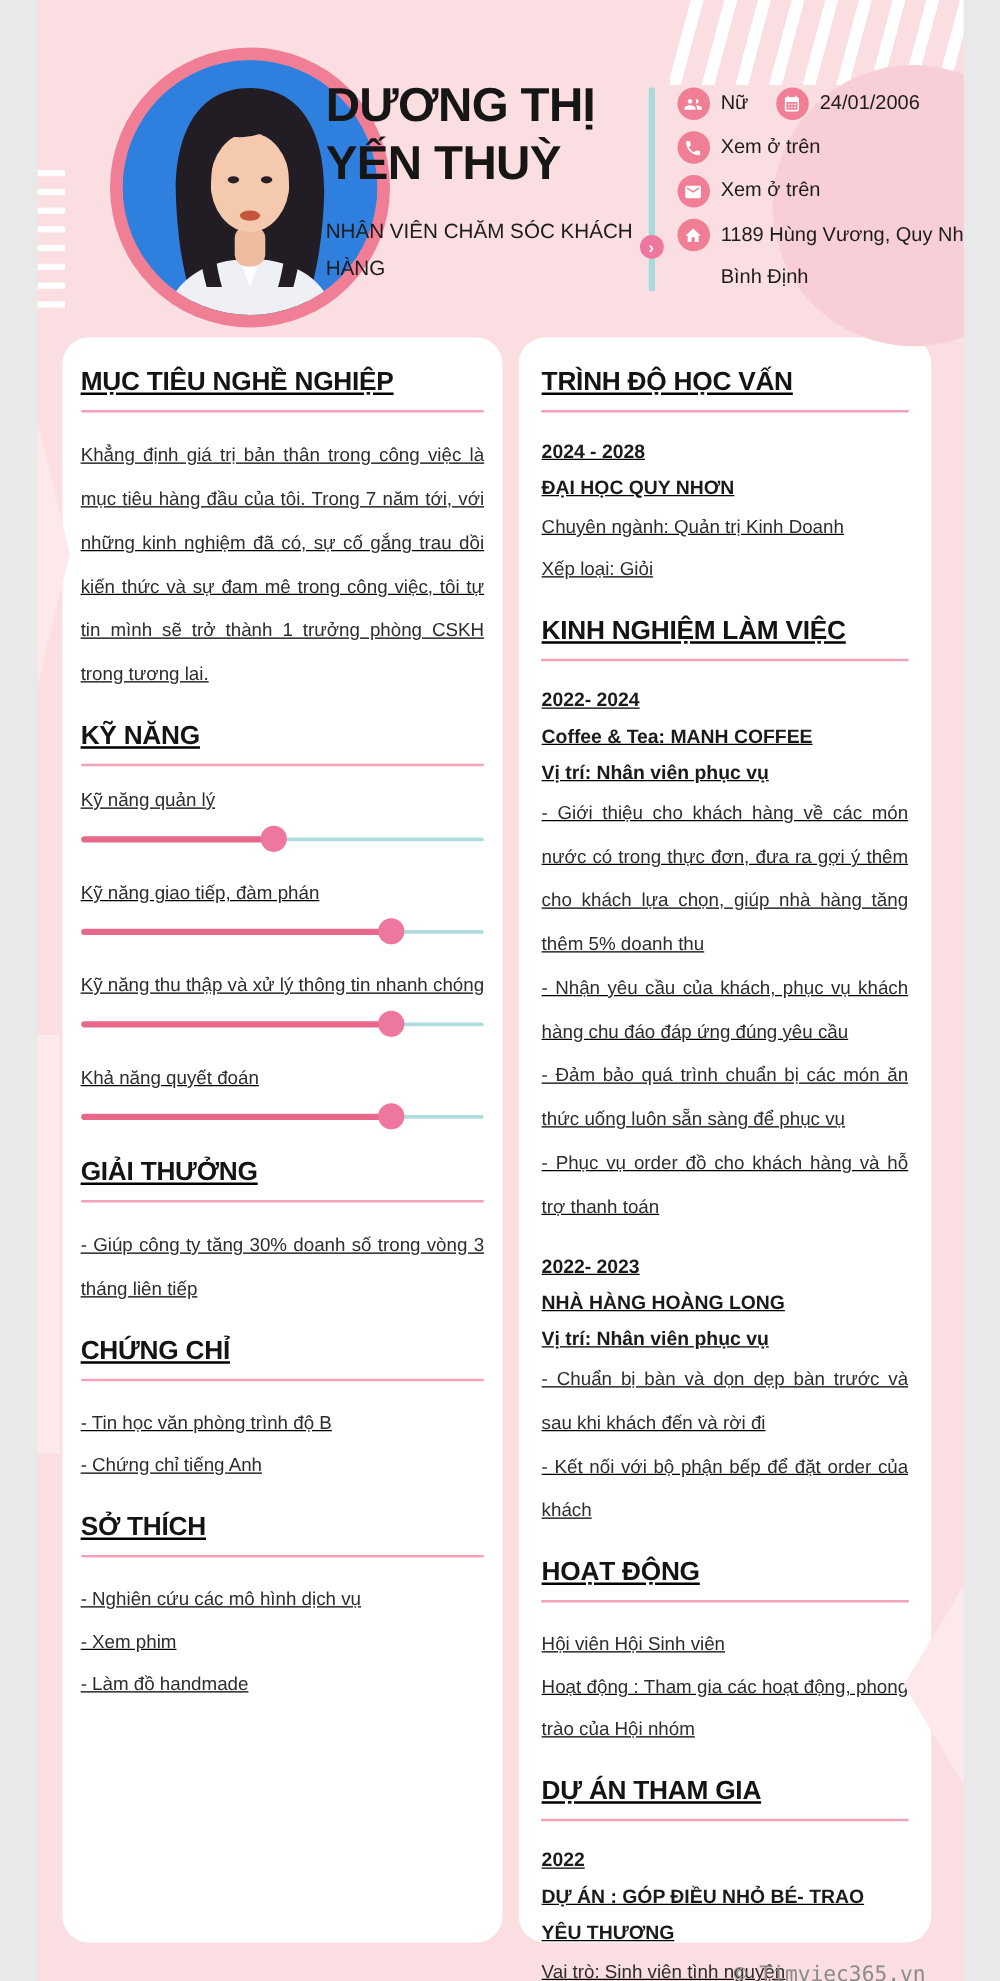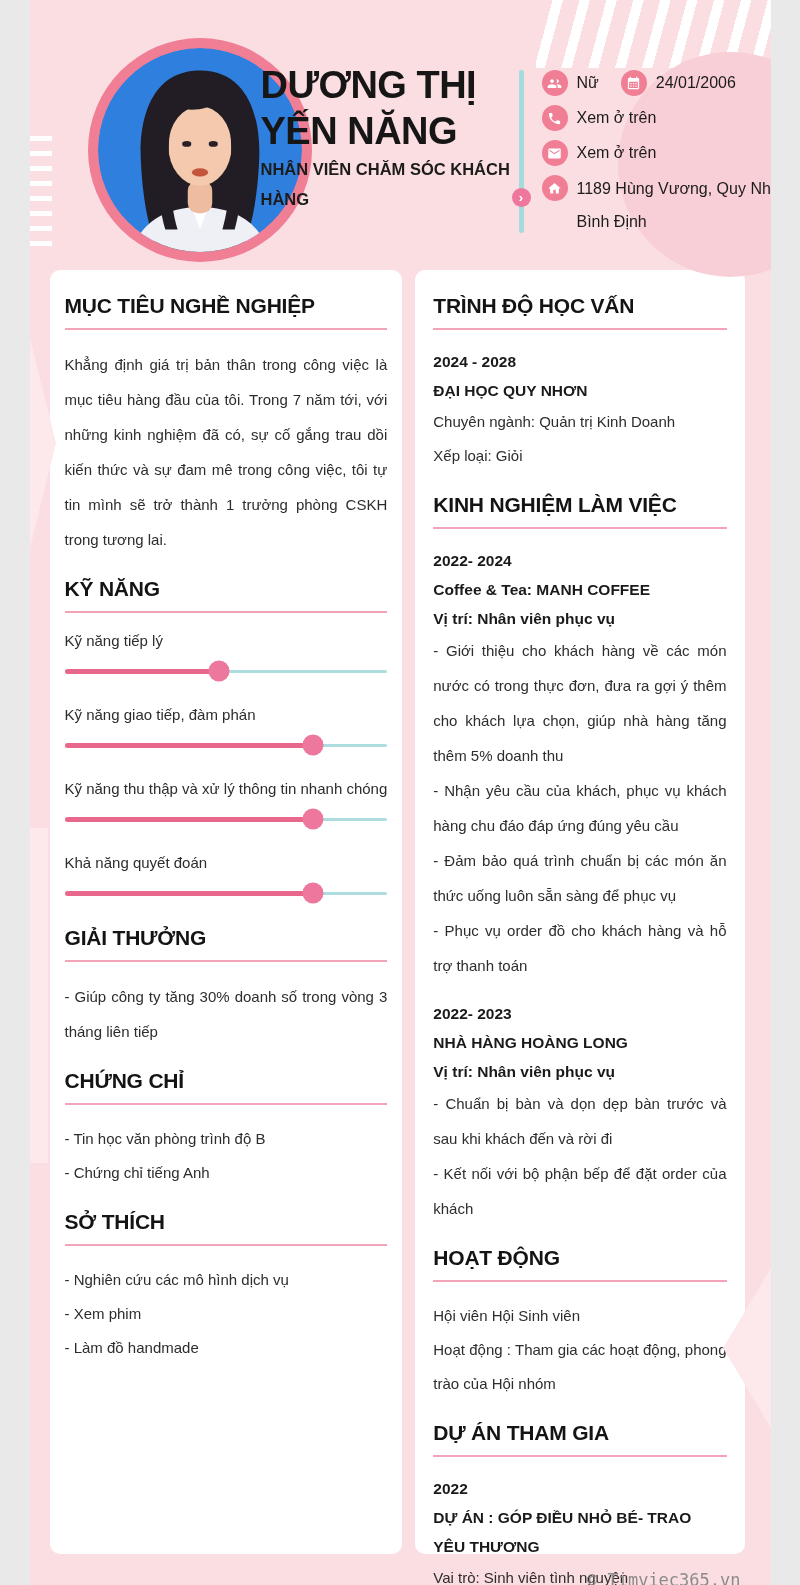--- a/index.html
+++ b/index.html
@@ -27,21 +27,21 @@
     border-right:48px solid #fde9ec; border-top:80px solid transparent; border-bottom:80px solid transparent; }
 
   .photo-ring {
     position:absolute; left:58px; top:38px; width:224px; height:224px;
     border-radius:50%; background:#f07e95; display:flex; align-items:center; justify-content:center;
   }
   .photo { width:204px; height:204px; border-radius:50%; overflow:hidden; display:block; }
 
   .name-block { position:absolute; left:231px; top:62px; width:255px; }
   .name { font-size:38px; line-height:46px; font-weight:700; color:#161616; letter-spacing:-0.5px; }
-  .job-title { font-size:16.5px; line-height:30px; font-weight:700; color:#1c1c1c; }
+  .job-title { margin-top:16px; font-size:16.5px; line-height:30px; font-weight:400; color:#1c1c1c; }
 
   .divider { position:absolute; left:489px; top:70px; width:5px; height:163px; background:#a6dbdc; border-radius:2px; }
   .divider-dot {
     position:absolute; left:-7px; top:118px; width:19px; height:19px; border-radius:50%;
     background:#ee779d; color:#ffffff; font-size:13px; font-weight:700;
     display:flex; align-items:center; justify-content:center; line-height:1;
   }
 
   .contacts { position:absolute; left:512px; top:70px; width:266px; list-style:none; }
   .contact-row { display:flex; align-items:flex-start; margin-bottom:9px; }
@@ -50,21 +50,21 @@
   .cicon {
     flex:0 0 auto; width:26px; height:26px; border-radius:50%; background:#f07e95;
     display:flex; align-items:center; justify-content:center; margin-right:9px;
   }
   .cicon svg { width:15px; height:15px; fill:#ffffff; }
   .ctext { font-size:16px; line-height:26px; color:#1c1c1c; }
   .ctext.wrap { line-height:33px; margin-top:-3px; }
 
   
   .cards { display:flex; gap:13px; margin:8px 26px 0 20px; height:1284px; align-items:stretch; }
-  .card { background:#ffffff; border-radius:10px; }
+  .card { background:#ffffff; border-radius:21px;text-decoration:underline; }
   .card.left  { flex:0 0 352px; padding:24px 15px 20px 15px; }
   .card.right { flex:1 1 auto;  padding:24px 18px 20px 18px; }
 
   .section + .section { margin-top:20px; }
   .sec-title { font-size:21px; font-weight:700; color:#141414; letter-spacing:-0.2px; }
   .sec-rule { border:none; border-top:2px solid #f3a3b8; margin:10px 0 17px 0; }
 
   .body-text { font-size:15px; line-height:35px; color:#2d2d2d; text-align:justify; }
   .line-list p { font-size:15px; line-height:34px; color:#2d2d2d; }
 
@@ -123,21 +123,21 @@
         <path d="M138 80 C144 110 142 150 134 178 L122 178 C130 150 132 112 130 86 Z" fill="#221d24"></path>
 
         <ellipse cx="87" cy="94" rx="4.5" ry="2.8" fill="#2a2026"></ellipse>
         <ellipse cx="113" cy="94" rx="4.5" ry="2.8" fill="#2a2026"></ellipse>
 
         <ellipse cx="100" cy="122" rx="8" ry="4" fill="#c4553b"></ellipse>
       </svg>
     </div>
 
     <div class="name-block">
-      <h1 class="name"><span>DƯƠNG THỊ</span><br><span>YẾN NĂNG</span></h1>
+      <h1 class="name"><span>DƯƠNG THỊ</span><br><span>YẾN THUỲ</span></h1>
       <h2 class="job-title">NHÂN VIÊN CHĂM SÓC KHÁCH HÀNG</h2>
     </div>
 
     <div class="divider">
       <span class="divider-dot">›</span>
     </div>
 
     <ul class="contacts">
       <li class="contact-row">
         <span class="contact">
@@ -196,21 +196,21 @@
         <h3 class="sec-title">MỤC TIÊU NGHỀ NGHIỆP</h3>
         <hr class="sec-rule">
         <p class="body-text">Khẳng định giá trị bản thân trong công việc là mục tiêu hàng đầu của tôi. Trong 7 năm tới, với những kinh nghiệm đã có, sự cố gắng trau dồi kiến thức và sự đam mê trong công việc, tôi tự tin mình sẽ trở thành 1 trưởng phòng CSKH trong tương lai.</p>
       </div>
 
       <div class="section">
         <h3 class="sec-title">KỸ NĂNG</h3>
         <hr class="sec-rule">
 
         <div class="skill">
-          <div class="skill-label">Kỹ năng tiếp lý</div>
+          <div class="skill-label">Kỹ năng quản lý</div>
           <div class="slider">
             <div class="slider-track"></div>
             <div class="slider-fill" style="width: 48%;"></div>
             <div class="slider-knob" style="left: 48%;"></div>
           </div>
         </div>
 
         <div class="skill">
           <div class="skill-label">Kỹ năng giao tiếp, đàm phán</div>
           <div class="slider">

